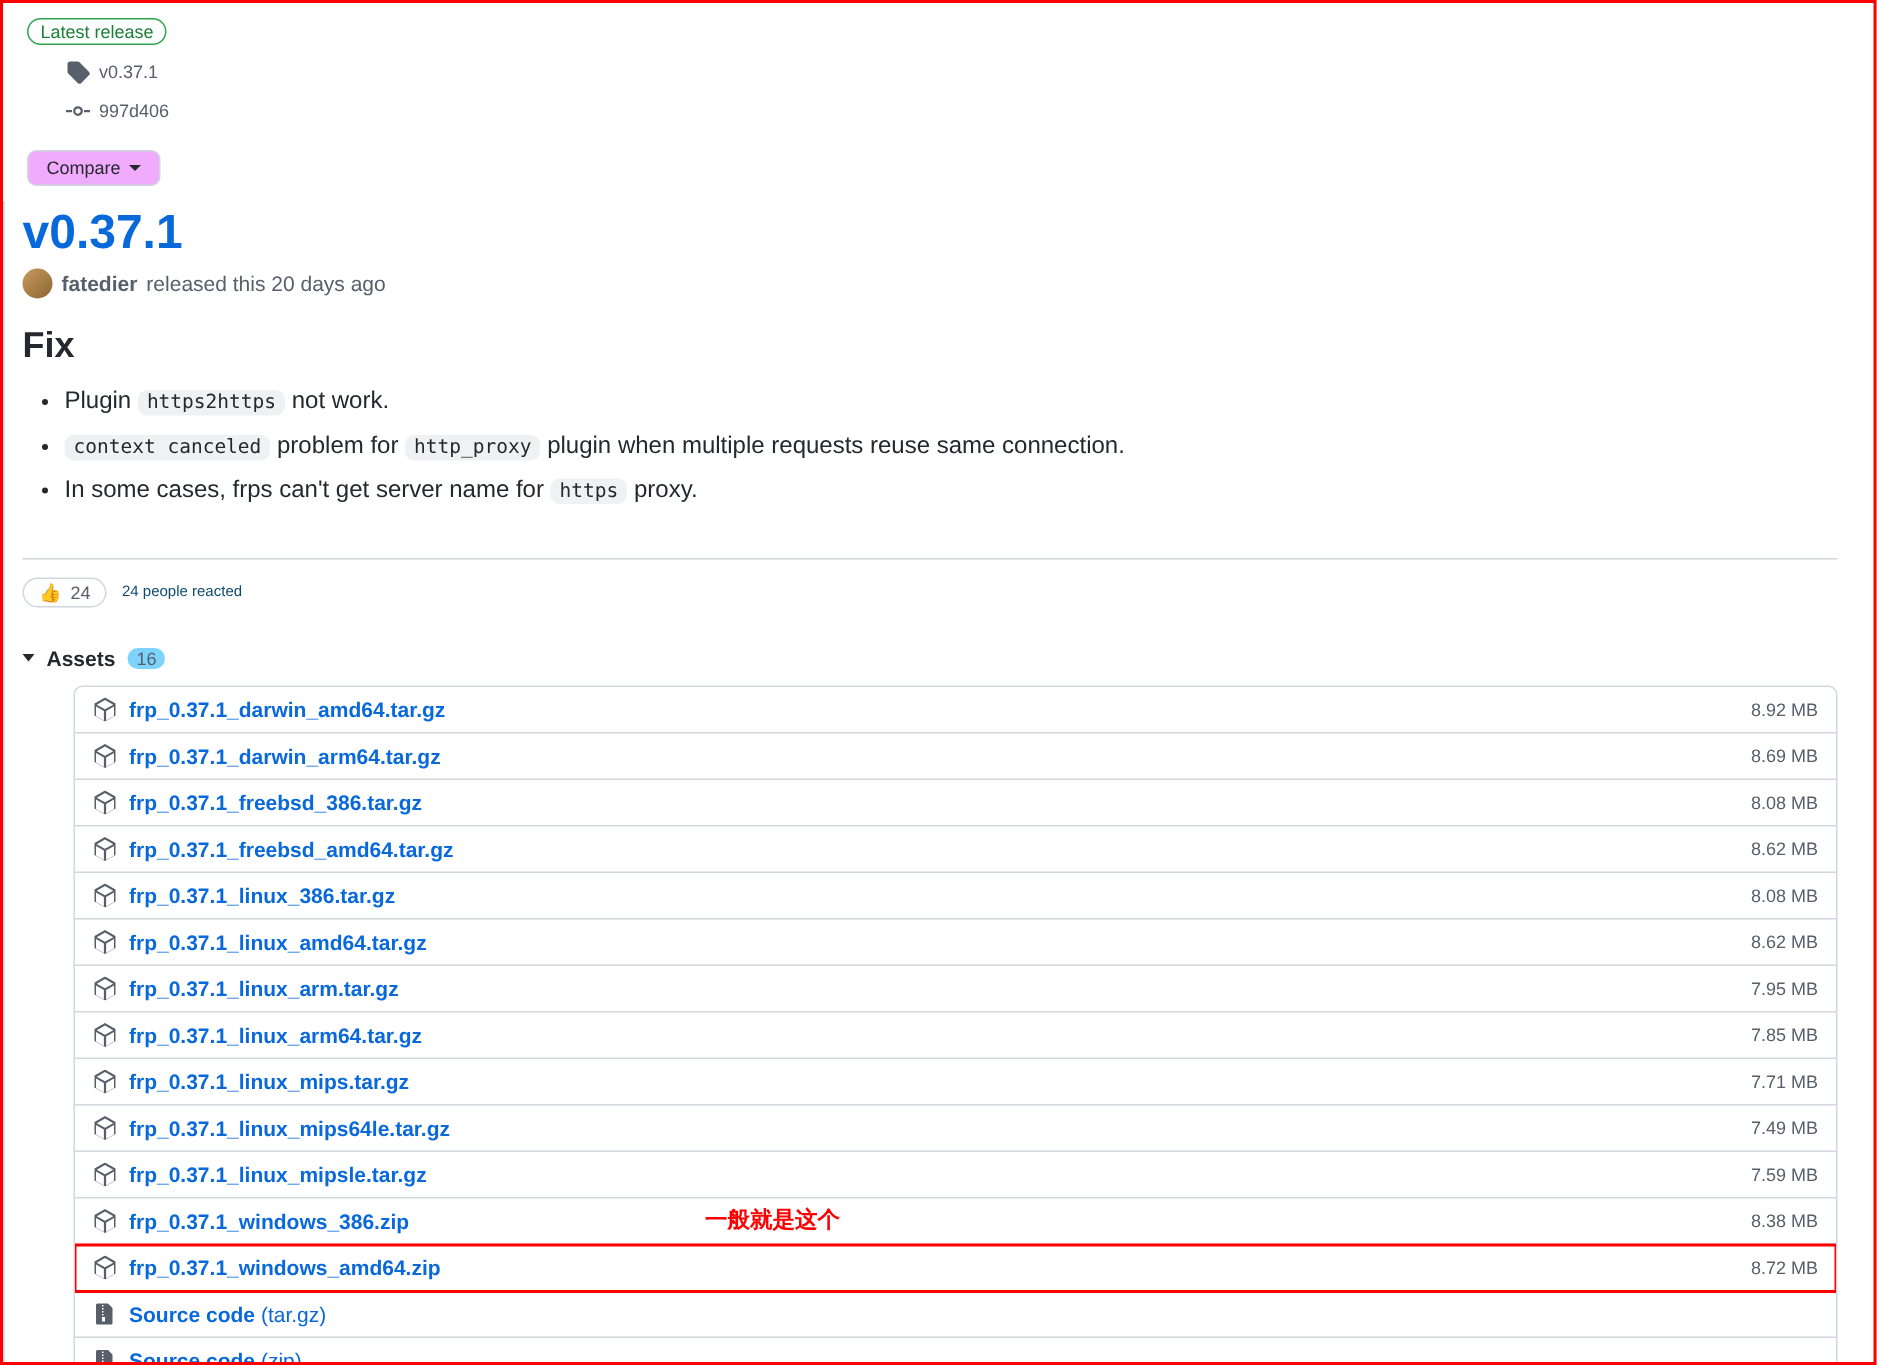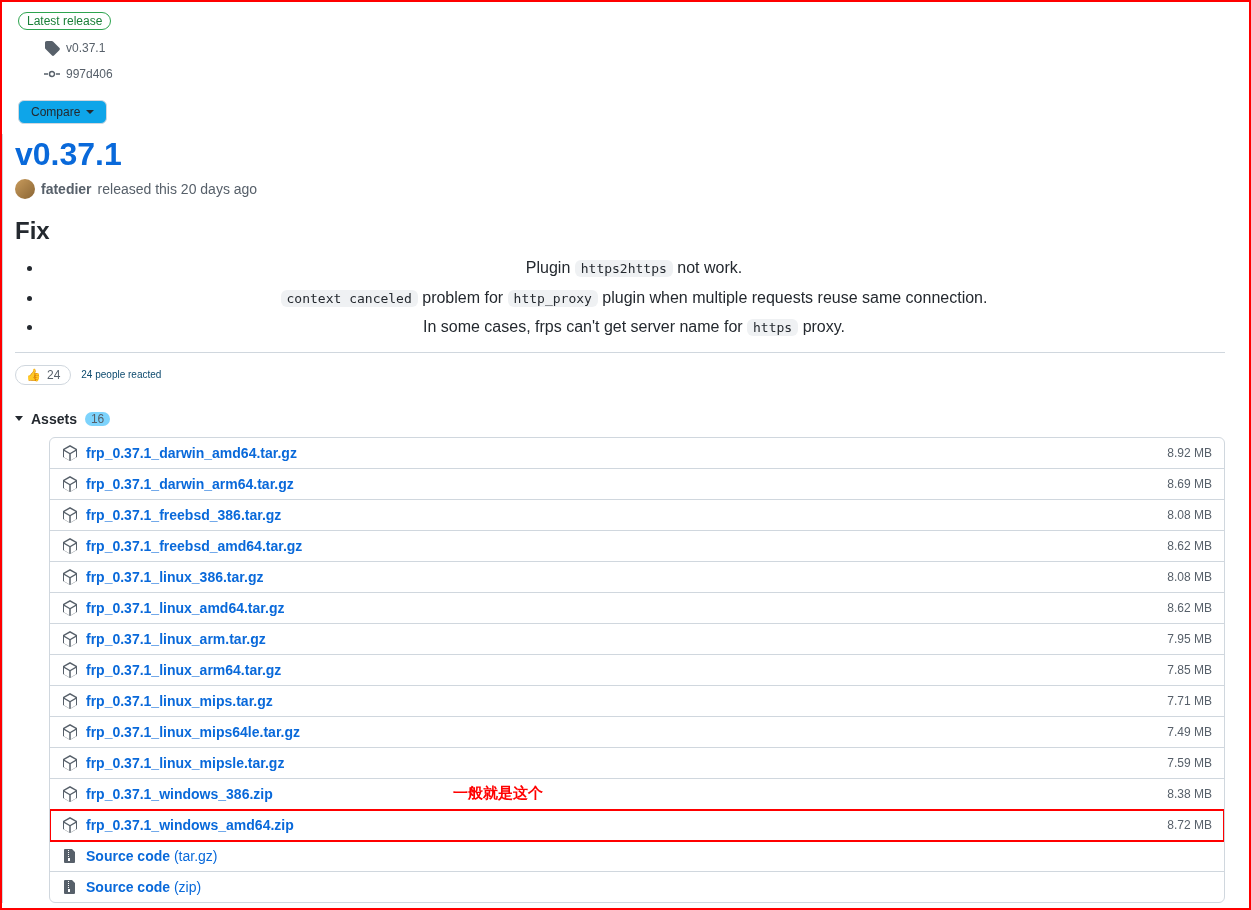--- a/index.html
+++ b/index.html
@@ -2,49 +2,49 @@
 <html><head>
 <meta charset="utf-8">
 <style>
 * { box-sizing: border-box; margin: 0; padding: 0; }
 body { font-family: -apple-system, BlinkMacSystemFont, "Segoe UI", Helvetica, Arial, sans-serif; font-size: 14px; color: #24292f; background: #fff; border: 2px solid #ff0000; width: 1251px; height: 910px; overflow: hidden; }
 .layout { display: flex; flex-direction: column; }
 .sidebar { width: 128px; padding: 10px 8px 10px 16px; flex-shrink: 0; }
 .latest-badge { display: inline-block; border: 1px solid #2da44e; color: #1a7f37; font-size: 12px; border-radius: 12px; padding: 1px 8px; font-weight: 500; }
 .meta-row { display: flex; align-items: center; gap: 6px; font-size: 12px; color: #57606a; margin-top: 10px; margin-left: 26px; }
 .meta-row .icon { width: 16px; height: 16px; color: #57606a; flex-shrink: 0; }
-.compare-btn { margin-top: 18px; display: inline-flex; align-items: center; gap: 4px; padding: 4px 12px; font-size: 12px; border: 1px solid #d0d7de; border-radius: 6px; background: #0ea5e9; color: #24292f; cursor: pointer; }
+.compare-btn { margin-top: 18px; display: inline-flex; align-items: center; gap: 4px; padding: 4px 12px; font-size: 12px; border: 1px solid #d0d7de; border-radius: 6px; background: #f0abfc; color: #24292f; cursor: pointer; }
 .compare-btn .caret { width: 0; height: 0; border-left: 4px solid transparent; border-right: 4px solid transparent; border-top: 4px solid #24292f; margin-left: 2px; }
 .main { flex: 1; padding: 2px 24px 0 12px; border-left: 1px solid #d0d7de; }
 .version-title { font-size: 32px; font-weight: 600; color: #0969da; margin-bottom: 6px; }
 .release-line { display: flex; align-items: center; gap: 6px; font-size: 14px; color: #57606a; margin-bottom: 18px; }
 .avatar { width: 20px; height: 20px; border-radius: 50%; background: linear-gradient(135deg, #c89b5c 0%, #8a6534 100%); flex-shrink: 0; }
 .author-name { font-weight: 600; color: #57606a; }
 .section-h { font-size: 24px; font-weight: 600; margin-bottom: 10px; margin-top: 10px; }
-.bullets { padding-left: 28px; margin-bottom: 12px; text-align: center; }
+.bullets { padding-left: 28px; margin-bottom: 32px; }
 .bullets li { margin-bottom: 4px; line-height: 1.6; font-size: 16px; }
 code.inline { background: #eff1f3; border-radius: 6px; padding: 1px 6px; font-family: ui-monospace, SFMono-Regular, Menlo, Consolas, monospace; font-size: 13px; }
 .reactions { display: flex; align-items: center; gap: 10px; padding: 12px 0; border-top: 1px solid #d0d7de; }
 .react-btn { display: inline-flex; align-items: center; gap: 6px; border: 1px solid #d0d7de; border-radius: 16px; padding: 2px 10px; font-size: 12px; color: #57606a; cursor: pointer; background: #fff; }
 .react-text { font-size: 10px; color: #0c4a6e; }
 .assets-header { display: flex; align-items: center; gap: 8px; padding: 14px 0 10px; cursor: pointer; }
 .assets-header .caret-d { width: 0; height: 0; border-left: 4px solid transparent; border-right: 4px solid transparent; border-top: 5px solid #24292f; }
 .assets-header .label { font-weight: 700; font-size: 14px; }
 .assets-header .count { background: #7dd3fc; border-radius: 10px; padding: 0 6px; font-size: 12px; color: #57606a; min-width: 20px; text-align: center; }
 .asset-list { border: 1px solid #d0d7de; border-radius: 6px; overflow: hidden; margin-left: 34px; }
 .asset-row { display: flex; align-items: center; justify-content: space-between; padding: 7px 12px; border-bottom: 1px solid #d0d7de; position: relative; }
 .asset-row:last-child { border-bottom: none; }
 .asset-left { display: flex; align-items: center; gap: 8px; }
 .asset-left .ficon { width: 16px; height: 16px; color: #57606a; flex-shrink: 0; }
 .asset-name { color: #0969da; font-size: 14px; font-weight: 600; }
 .asset-name .ext { color: #0969da; font-weight: 400; }
 .asset-size { color: #57606a; font-size: 12px; white-space: nowrap; }
 .highlight-box { outline: 2px solid #ff0000; outline-offset: -1px; }
 .highlight-box .asset-left { width: 262px; }
-.annotation { position: absolute; left: 403px; color: #ff0000; font-weight: 700; font-size: 15px; }
+.annotation { position: absolute; left: 420px; color: #ff0000; font-weight: 700; font-size: 15px; }
 svg { display: block; }
 </style>
 </head>
 <body>
 
 <div class="layout">
   <div class="sidebar">
     <span class="latest-badge">Latest release</span>
     <div class="meta-row">
       <svg class="icon" viewBox="0 0 16 16" fill="currentColor">

